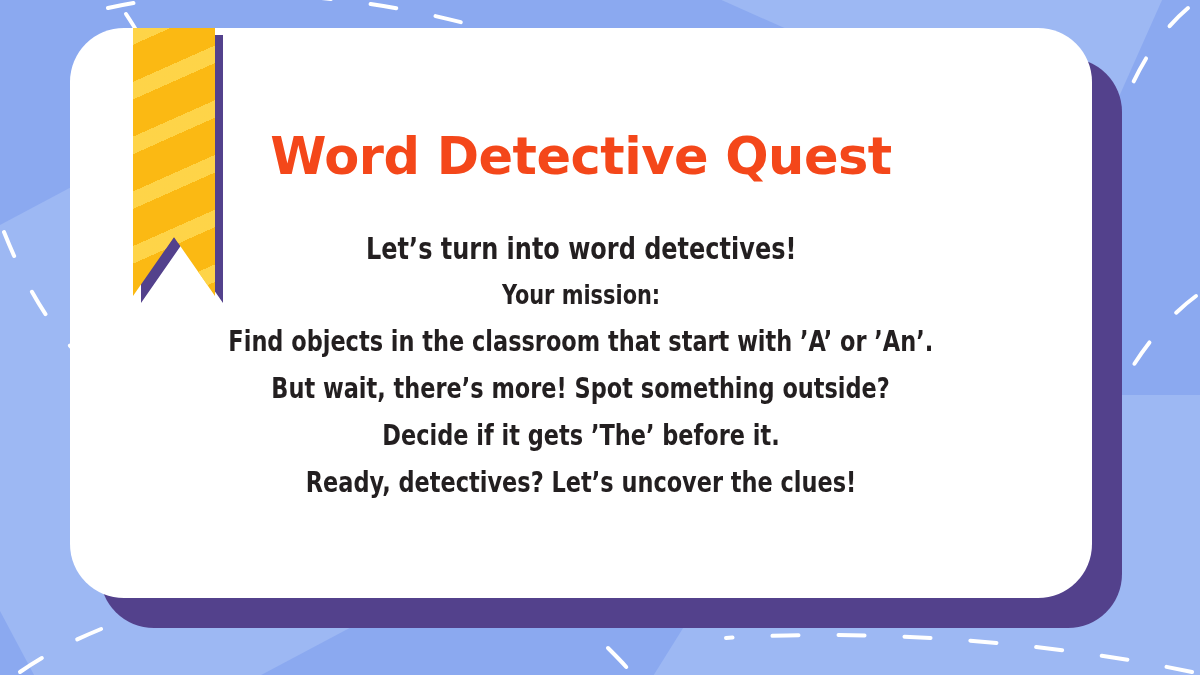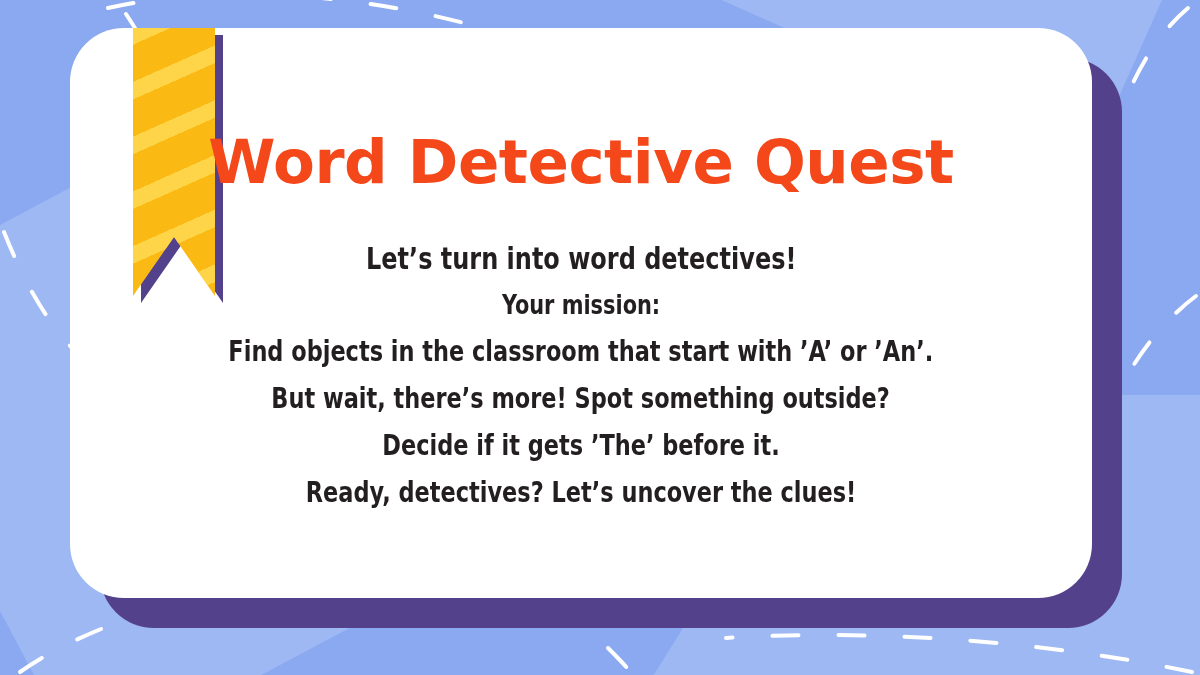--- a/index.html
+++ b/index.html
@@ -111,21 +111,21 @@
     width:1022px; height:570px;
     display:flex;
     flex-direction:column;
     align-items:center;
   }
 
   .title {
     margin-top:103px;
     font-family:"DejaVu Sans", sans-serif;
     font-weight:bold;
-    font-size:61px;
+    font-size:51px;
     letter-spacing:-0.5px;
     color:#F4471A;
     line-height:1;
     white-space:nowrap;
   }
 
   .body-lines {
     margin-top:42px;
     display:flex;
     flex-direction:column;

